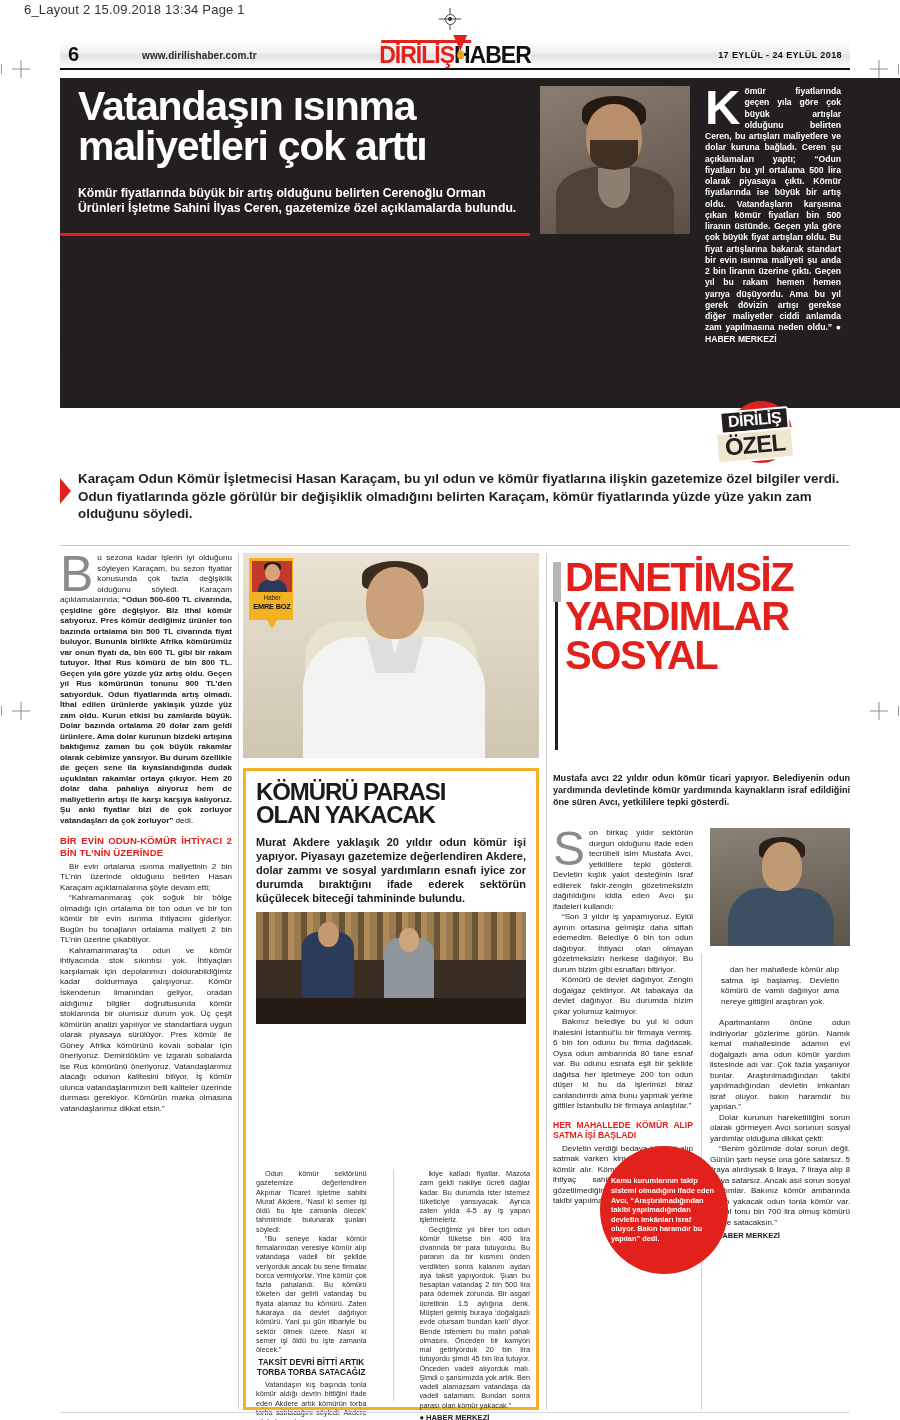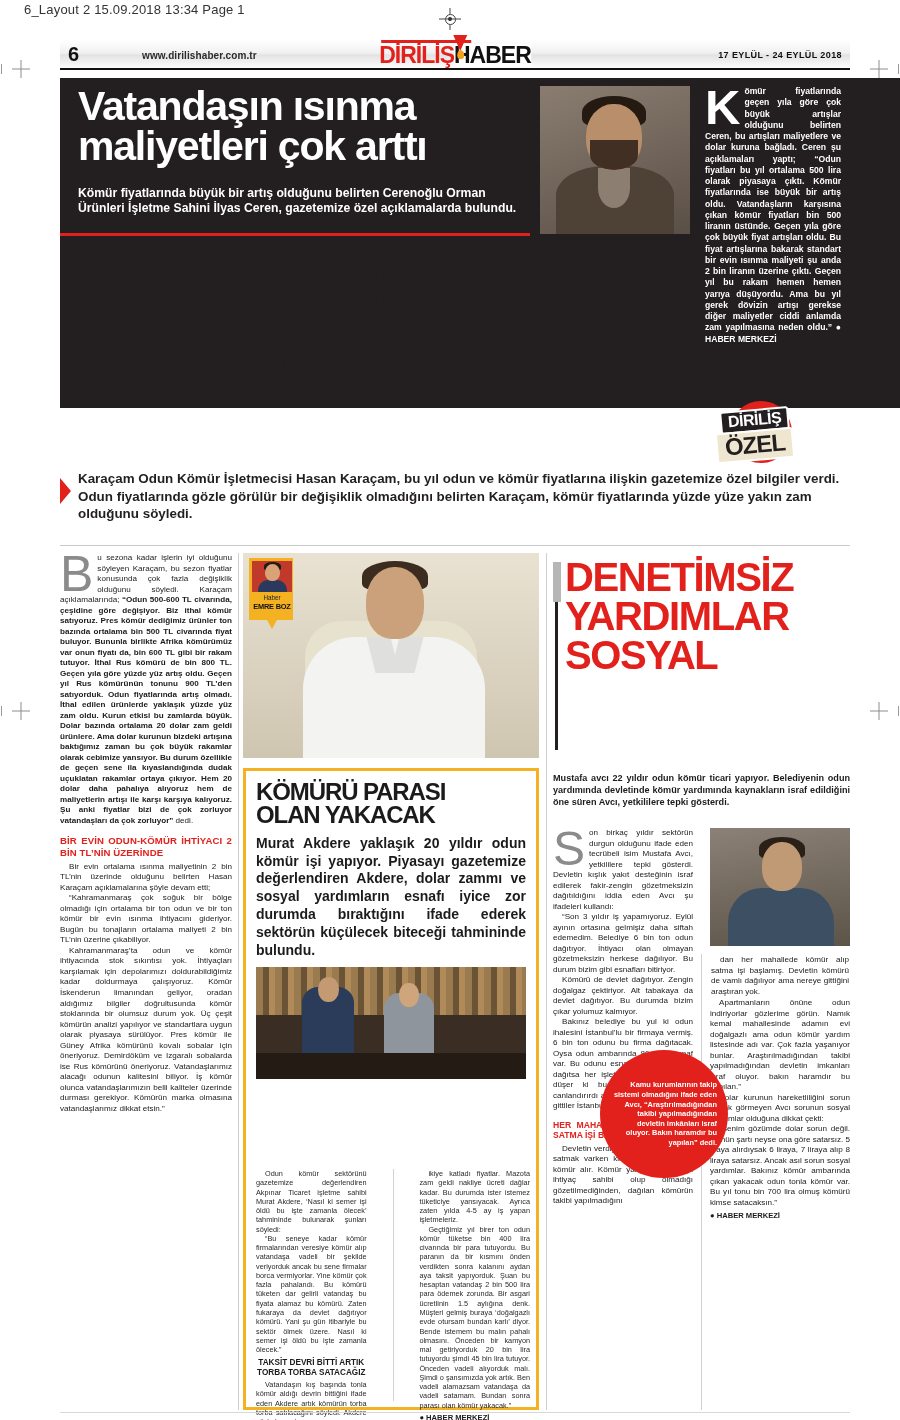--- a/index.html
+++ b/index.html
@@ -250,21 +250,21 @@
 
   .yellowbox {
     position:absolute; left:243px; top:768px; width:296px; height:642px;
     border:3px solid #f4b223; background:#fff;
   }
   .yb-title {
     margin:10px 10px 0; font-size:24px; font-weight:bold; line-height:.95;
     letter-spacing:-1.1px; color:#1b1b1b;
   }
   .yb-lead {
-    margin:8px 10px 0; font-size:14px; font-weight:bold; line-height:1.28;
+    margin:8px 10px 0; font-size:11px; font-weight:bold; line-height:1.28;
     color:#1b1b1b; text-align:justify;
   }
   .yb-photo {
     margin:7px 10px 0; width:270px; height:112px; background:#3a2e24; overflow:hidden; position:relative;
   }
   .yb-photo .sky { position:absolute; left:0; top:0; width:100%; height:34px; background:linear-gradient(180deg,#8f8577,#6b6054); }
   .yb-photo .logs { position:absolute; left:0; top:0; width:100%; height:48px; background:repeating-linear-gradient(90deg,#9a7b4f 0 7px,#6b5436 7px 13px,#b08a58 13px 19px); }
   .yb-photo .p1 { position:absolute; left:46px; top:20px; width:52px;height:92px; background:#2b3b5a; border-radius:16px 16px 0 0;}
   .yb-photo .p1h { position:absolute; left:62px; top:10px; width:21px;height:25px; background:#c49a72; border-radius:48%;}
   .yb-photo .p2 { position:absolute; left:128px; top:26px; width:50px;height:86px; background:#8e959c; border-radius:15px 15px 0 0;}
@@ -314,23 +314,23 @@
     position:absolute; left:157px; top:0; width:140px; height:118px;
     background:#6d6358; overflow:hidden;
   }
   .rc-photo .bgg { position:absolute; inset:0; background:linear-gradient(170deg,#8b8176,#5c5349); }
   .rc-photo .hd { position:absolute; left:52px; top:14px; width:40px;height:49px; background:#c09a74; border-radius:48% 48% 44% 44%;}
   .rc-photo .hr2{ position:absolute; left:49px; top:9px; width:46px;height:22px; background:#2a2018; border-radius:50% 50% 22% 22%;}
   .rc-photo .bd { position:absolute; left:18px; top:60px; width:106px;height:58px; background:#3d4f63; border-radius:34px 34px 0 0;}
   .rc-vsep { position:absolute; left:148px; top:0; width:1px; background:#d2d2d2; }
 
   .quote-circle {
-    position:absolute; left:600px; top:1050px; width:128px; height:128px;
+    position:absolute; left:600px; top:1146px; width:128px; height:128px;
     border-radius:50%; background:#e2211c; color:#fff;
-    display:flex; align-items:center; justify-content:center; text-align:right;
+    display:flex; align-items:center; justify-content:center; text-align:left;
     font-size:7.4px; font-weight:bold; line-height:1.3; padding:11px;
   }
   .red-sub {
     color:#e2211c; font-weight:bold; font-size:8.6px; line-height:1.22; margin:8px 0 3px;
   }
   .bottom-rule { position:absolute; left:60px; top:1412px; width:790px; height:1px; background:#d8d8d8; }
 </style>
 </head>
 <body>
 
@@ -487,21 +487,21 @@
       <p class="p-ind" style="text-indent:0;margin:0">
         <span class="dropcap">S</span><span>on birkaç yıldır sektörün durgun olduğunu ifade eden tecrübeli isim Mustafa Avcı, yetkililere tepki gösterdi. Devletin kışlık yakıt desteğinin israf edilerek fakir-zengin gözetmeksizin dağıtıldığını iddia eden Avcı şu ifadeleri kullandı:</span>
       </p>
       <p class="p-ind" style="margin:0">“Son 3 yıldır iş yapamıyoruz. Eylül ayının ortasına gelmişiz daha siftah edemedim. Belediye 6 bin ton odun dağıtıyor. İhtiyacı olan olmayan gözetmeksizin herkese dağılıyor. Bu durum bizim gibi esnafları bitiriyor.</p>
       <p class="p-ind" style="margin:0">Kömürü de devlet dağıtıyor. Zengin doğalgaz çektiriyor. Alt tabakaya da devlet dağıtıyor. Bu durumda bizim çıkar yolumuz kalmıyor.</p>
       <p class="p-ind" style="margin:0">Bakınız belediye bu yul ki odun ihalesini İstanbul’lu bir firmaya vermiş. 6 bin ton odunu bu firma dağıtacak. Oysa odun ambarında 80 tane esnaf var. Bu odunu esnafa eşit bir şekilde dağıtsa her işletmeye 200 ton odun düşer ki bu da işlerimizi biraz canlandırırdı ama bunu yapmak yerine gittiler İstanbullu bir firmaya anlaştılar.”</p>
       <div class="red-sub">HER MAHALLEDE KÖMÜR ALIP SATMA İŞİ BAŞLADI</div>
       <p class="p-ind" style="margin:0">Devletin verdiği bedava kömürü alıp satmak varken kim gelirde bu fiyata kömür alır. Kömür yardımı yapılırken ihtiyaç sahibi olup olmadığı gözetilmediğinden, dağılan kömürün takibi yapılmadığını</p>
     </div>
     <div class="rc-right" style="top:126px;">
-      <p class="p-ind" style="margin:1px">dan her mahallede kömür alıp satma işi başlamış. Devletin kömürü de vamlı dağılıyor ama nereye gittiğini araştıran yok.</p>
+      <p class="p-ind" style="margin:11px">dan her mahallede kömür alıp satma işi başlamış. Devletin kömürü de vamlı dağılıyor ama nereye gittiğini araştıran yok.</p>
       <p class="p-ind" style="margin:0">Apartmanların önüne odun indiriyorlar gözlerime görün. Namık kemal mahallesinde adamın evi doğalgazlı ama odun kömür yardım listesinde adı var. Çok fazla yaşanıyor bunlar. Araştırılmadığından takibi yapılmadığından devletin imkanları israf oluyor. bakın haramdır bu yapılan.”</p>
       <p class="p-ind" style="margin:0">Dolar kurunun hareketliliğini sorun olarak görmeyen Avcı sorunun sosyal yardımlar olduğuna dikkat çekti:</p>
       <p class="p-ind" style="margin:0">“Benim gözümde dolar sorun değil. Günün şartı neyse ona göre satarsız. 5 liraya alırdıysak 6 liraya, 7 liraya alıp 8 liraya satarsız. Ancak asıl sorun sosyal yardımlar. Bakınız kömür ambarında çıkan yakacak odun tonla kömür var. Bu yıl tonu bin 700 lira olmuş kömürü kimse satacaksın.”</p>
       <div class="src">● HABER MERKEZİ</div>
     </div>
   </div>
 
   <div class="quote-circle">Kamu kurumlarının takip sistemi olmadığını ifade eden Avcı, “Araştırılmadığından takibi yapılmadığından devletin imkânları israf oluyor. Bakın haramdır bu yapılan” dedi.</div>
 
   <div class="bottom-rule"></div>

